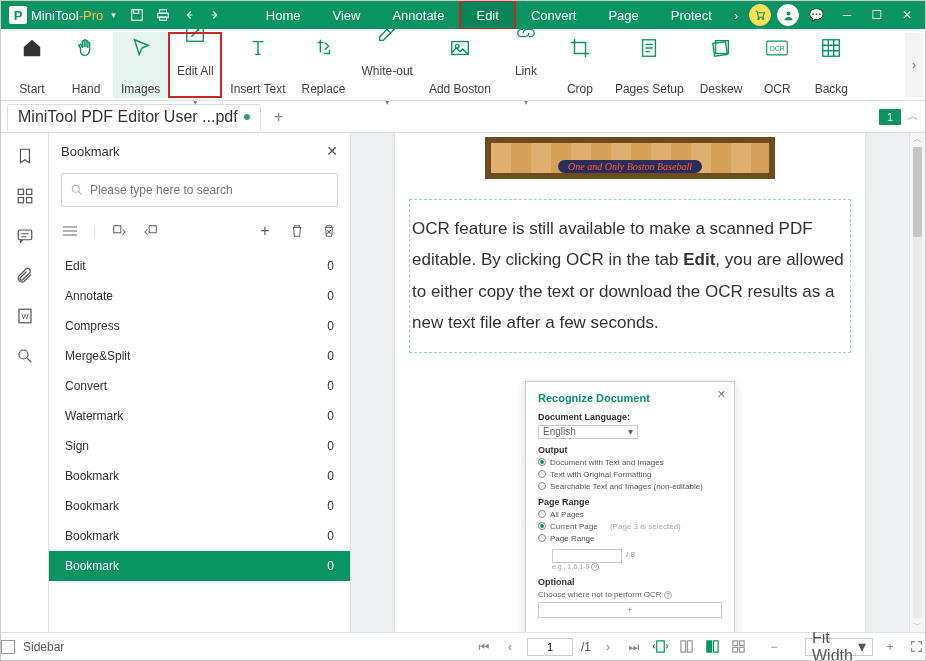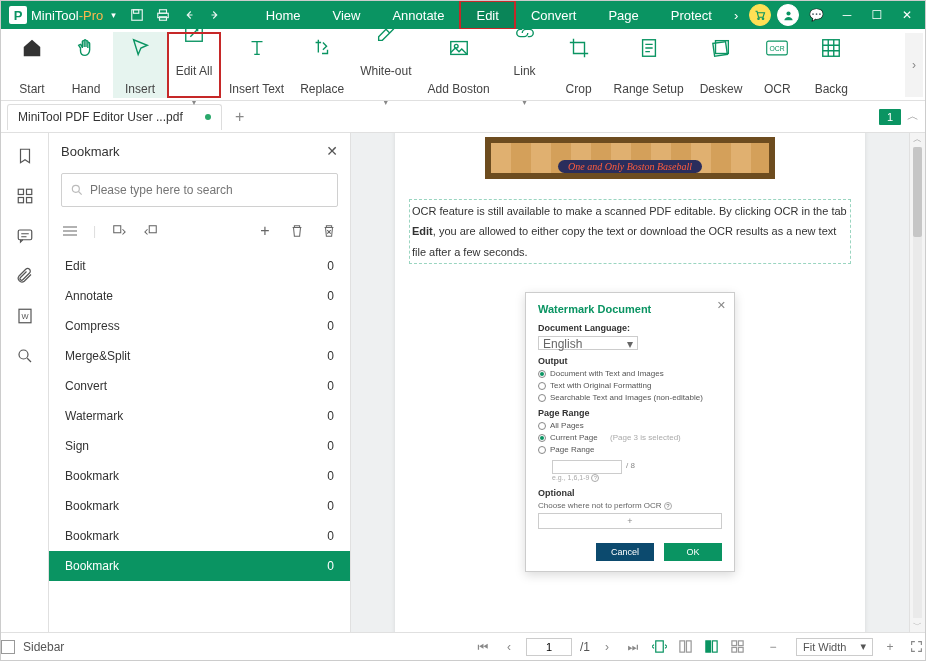--- a/index.html
+++ b/index.html
@@ -17,21 +17,21 @@
 .titlebar-right{margin-left:auto;display:flex;align-items:center;gap:2px}
 .circle-btn{width:22px;height:22px;border:1.5px solid #fff;border-radius:50%;display:flex;align-items:center;justify-content:center;margin:0 2px;cursor:pointer}
 .sys-btn{width:28px;height:24px;display:flex;align-items:center;justify-content:center;cursor:pointer}
 .ribbon{height:72px;background:#fff;display:flex;align-items:center;border-bottom:1px solid #e0e0e0;padding:0 4px;position:relative}
 .ribbon-btn{min-width:54px;height:66px;display:flex;flex-direction:column;align-items:center;justify-content:center;gap:20px;padding:0 8px;cursor:pointer;font-size:12px;color:#444}
 .ribbon-btn.selected{background:#e6f4ef}
 .ribbon-btn.highlighted{outline:2px solid #c62828;outline-offset:-2px}
 .ribbon-icon{height:28px;display:flex;align-items:center;justify-content:center;color:#0a9462}
 .ribbon-scroll{width:18px;height:64px;background:#f3f3f3;display:flex;align-items:center;justify-content:center;position:absolute;right:2px;cursor:pointer;color:#888}
 .tabbar{height:32px;display:flex;align-items:center;padding:0 6px;border-bottom:1px solid #e0e0e0}
-.doc-tab{height:26px;display:flex;align-items:center;padding:8px 10px;font-size:12px;border:1px solid #ddd;border-bottom:none;background:#fff;border-radius:3px 3px 0 0;gap:22px}
+.doc-tab{height:26px;display:flex;align-items:center;padding:8px 10px;font-size:16px;border:1px solid #ddd;border-bottom:none;background:#fff;border-radius:3px 3px 0 0;gap:6px}
 .doc-tab .dot{width:6px;height:6px;background:#2aa86b;border-radius:50%}
 .tab-add{width:24px;display:flex;align-items:center;justify-content:center;font-size:16px;color:#888;cursor:pointer;margin-left:6px}
 .tabbar-right{margin-left:auto;display:flex;align-items:center;gap:6px}
 .tab-badge{background:#0a9462;color:#fff;padding:2px 8px;font-size:11px;border-radius:1px}
 .workspace{flex:1;display:flex;min-height:0}
 .leftrail{width:48px;background:#fff;border-right:1px solid #e0e0e0;display:flex;flex-direction:column;align-items:center;padding:12px 0;gap:18px}
 .rail-btn{width:22px;height:22px;display:flex;align-items:center;justify-content:center;color:#555;cursor:pointer}
 .bookmark-panel{width:302px;border-right:1px solid #e0e0e0;display:flex;flex-direction:column;background:#fff}
 .bm-head{height:36px;display:flex;align-items:center;padding:0 12px;font-size:13px;font-weight:500}
 .bm-close{margin-left:auto;cursor:pointer;font-size:14px;color:#555}
@@ -41,43 +41,43 @@
 .bm-tool{width:18px;height:18px;display:flex;align-items:center;justify-content:center;cursor:pointer}
 .bm-tools .right-group{margin-left:auto;display:flex;gap:14px}
 .bm-list{flex:1;overflow:auto}
 .bm-item{height:30px;display:flex;align-items:center;padding:0 16px;font-size:12px;cursor:pointer;justify-content:space-between}
 .bm-item.selected{background:#0a9462;color:#fff}
 .doc-view{flex:1;background:#eef0f1;display:flex;justify-content:center;align-items:flex-start;overflow:auto;position:relative}
 .page{width:470px;background:#fff;margin-top:-10px;padding:14px;box-shadow:0 0 4px rgba(0,0,0,.1);min-height:600px}
 .photo{width:290px;height:42px;margin:0 auto 4px;background:#2a2d5c;border:6px solid #6d4c1f;position:relative;display:flex;align-items:flex-end;justify-content:center}
 .photo::before{content:"";position:absolute;inset:0;background:repeating-linear-gradient(90deg,#e0b070 0 20px,#d4a05a 20px 40px)}
 .photo-text{position:relative;color:#ff5c3e;font-style:italic;font-size:10px;font-family:cursive;background:#2a2d5c;padding:1px 10px;border-radius:8px}
-.body-text{margin-top:20px;font-size:11px;line-height:1.85;color:#333;border:1px dashed #9ad5c0;padding:1px 2px}
+.body-text{margin-top:20px;font-size:17px;line-height:1.85;color:#333;border:1px dashed #9ad5c0;padding:13px 2px}
 .dialog{width:210px;margin:28px auto 0;border:1px solid #ccc;box-shadow:0 3px 10px rgba(0,0,0,.15);background:#fff;font-size:9px;padding:10px 12px;position:relative}
 .dialog .dclose{position:absolute;right:8px;top:6px;font-size:11px;color:#888}
 .dialog-title{color:#0a9462;font-weight:bold;font-size:11px;margin-bottom:8px}
 .dialog .label{font-weight:bold;margin:6px 0 3px;font-size:9px}
-.lang-sel{width:100px;height:14px;border:1px solid #ccc;font-size:12px;padding:0 4px;display:flex;align-items:flex-start;justify-content:space-between;color:#666}
+.lang-sel{width:100px;height:14px;border:1px solid #ccc;font-size:10px;padding:0 4px;display:flex;align-items:center;justify-content:space-between;color:#666}
 .radio-row{display:flex;align-items:center;gap:4px;margin:3px 0;font-size:8px;color:#555}
 .radio{width:8px;height:8px;border:1px solid #888;border-radius:50%;display:inline-flex;align-items:center;justify-content:center}
 .radio.checked::after{content:"";width:4px;height:4px;background:#0a9462;border-radius:50%}
 .input-tiny{width:70px;height:14px;border:1px solid #ccc;margin:3px 0 0 14px}
 .eg{font-size:7px;color:#aaa;margin-left:14px}
 .divider-row{height:16px;border:1px solid #ccc;margin-top:3px;display:flex;align-items:center;justify-content:center;color:#888}
 .btn-row{display:flex;justify-content:flex-end;gap:10px;margin-top:14px}
 .btn{width:58px;height:18px;display:flex;align-items:center;justify-content:center;font-size:9px;color:#fff}
 .btn.cancel{background:#0c4a6e}
 .btn.ok{background:#0a9462}
 .statusbar{height:28px;border-top:1px solid #e0e0e0;display:flex;align-items:center;padding:0 0;font-size:12px;gap:8px;color:#555}
 .sb-sq{width:14px;height:14px;border:1px solid #999}
 .sb-nav{width:18px;display:flex;justify-content:center;cursor:pointer;color:#888}
 .sb-pageinput{width:46px;height:18px;border:1px solid #ccc;text-align:center;font-size:11px}
 .sb-viewmode{width:18px;height:18px;display:flex;align-items:center;justify-content:center;cursor:pointer}
 .sb-viewmode.active{color:#0a9462}
-.sb-zoom{width:77px;height:18px;border:1px solid #ccc;font-size:11px;padding:0 6px;display:flex;align-items:center;justify-content:space-between;margin-left:6px}
+.sb-zoom{width:68px;height:18px;border:1px solid #ccc;font-size:16px;padding:0 6px;display:flex;align-items:center;justify-content:space-between;margin-left:14px}
 svg{display:block}
 .docscroll{width:16px;background:#f4f4f4;border-left:1px solid #e0e0e0;position:relative}
 .docscroll .track{position:absolute;top:14px;bottom:14px;left:3px;right:3px;background:#eaeaea}
 .docscroll .thumb{position:absolute;top:14px;left:3px;right:3px;height:90px;background:#c6c6c6;border-radius:2px}
 </style>
 </head>
 <body>
 
 <div class="titlebar">
   <div class="logo">P</div>
@@ -157,21 +157,21 @@
         </svg>
       </span>
       <span>Hand</span>
     </div>
   <div class="ribbon-btn selected">
       <span class="ribbon-icon">
         <svg width="22" height="22" viewBox="0 0 24 24" fill="none" stroke="currentColor" stroke-width="1.5">
           <path d="M5 3l5 16 3-7 7-3z"></path>
         </svg>
       </span>
-      <span>Insert</span>
+      <span>Images</span>
     </div>
   <div class="ribbon-btn highlighted">
       <span class="ribbon-icon">
         <svg width="22" height="22" viewBox="0 0 24 24" fill="none" stroke="currentColor" stroke-width="1.5">
           <rect x="3" y="3" width="18" height="18"></rect>
           <path d="M8 16l8-8M14 8h2v2"></path>
         </svg>
       </span>
       <span>Edit All</span>
       <span style="font-size:8px;color:#888">▾</span>
@@ -228,21 +228,21 @@
       </span>
       <span>Crop</span>
     </div>
   <div class="ribbon-btn">
       <span class="ribbon-icon">
         <svg width="22" height="22" viewBox="0 0 24 24" fill="none" stroke="currentColor" stroke-width="1.5">
           <rect x="5" y="3" width="14" height="18"></rect>
           <path d="M8 8h8M8 12h8M8 16h5"></path>
         </svg>
       </span>
-      <span>Range Setup</span>
+      <span>Pages Setup</span>
     </div>
   <div class="ribbon-btn">
       <span class="ribbon-icon">
         <svg width="22" height="22" viewBox="0 0 24 24" fill="none" stroke="currentColor" stroke-width="1.5">
           <rect x="4" y="6" width="14" height="14" transform="rotate(-8 11 13)"></rect>
           <rect x="6" y="4" width="14" height="14"></rect>
         </svg>
       </span>
       <span>Deskew</span>
     </div>
@@ -415,21 +415,21 @@
   <div class="doc-view">
     <div class="page">
       <div class="photo">
           <span class="photo-text">One and Only Boston Baseball</span>
         </div>
       <div class="body-text">
         <span>OCR feature is still available to make a scanned PDF editable. By clicking OCR in the tab </span><b>Edit</b><span>, you are allowed to either copy the text or download the OCR results as a new text file after a few seconds.</span>
       </div>
       <div class="dialog">
         <span class="dclose">✕</span>
-        <div class="dialog-title">Watermark Document</div>
+        <div class="dialog-title">Recognize Document</div>
         <div class="label">Document Language:</div>
         <div class="lang-sel">
             <span>English</span>
             <span>▾</span>
           </div>
         <div class="label">Output</div>
         <div class="radio-row">
             <span class="radio checked"></span>
             <span>Document with Text and Images</span>
           </div>

